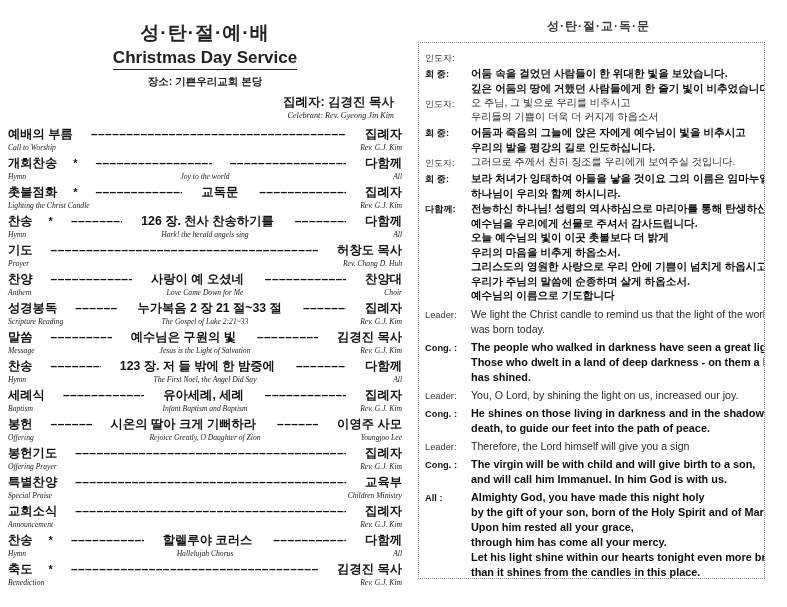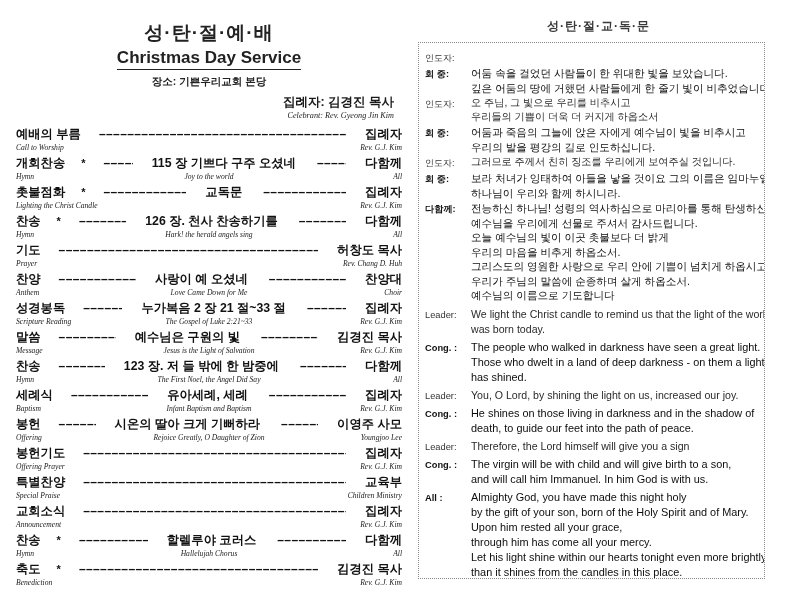--- a/index.html
+++ b/index.html
@@ -19,21 +19,21 @@
   .page {
     position: relative;
     width: 787px;
     height: 607px;
     display: flex;
   }
 
   
   .left-col {
     width: 410px;
-    padding: 16px 8px 0 16px;
+    padding: 16px 8px 0 8px;
     box-sizing: border-box;
   }
 
   .bulletin-header {
     text-align: center;
   }
   .title-ko {
     font-size: 19px;
     font-weight: bold;
     letter-spacing: 1px;
@@ -167,21 +167,21 @@
     font-size: 9.2px;
     color: #111;
   }
   .resp-lines {
     flex: 1 1 auto;
     font-size: 10.2px;
     line-height: 14px;
     color: #2a2a2a;
   }
   .resp-lines.strong {
-    font-weight: normal;
+    font-weight: bold;
     font-size: 10.6px;
     color: #0d0d0d;
     line-height: 14.5px;
   }
   .resp-lines .ln { display: block; white-space: nowrap; }
 
   .resp-row.en .resp-label { font-size: 9.3px; }
   .resp-row.en .resp-lines { font-size: 10.6px; line-height: 15px; }
   .resp-row.en .resp-lines.strong { font-size: 10.9px; line-height: 15px; }
   .resp-row.en { margin-bottom: 3px; }
@@ -217,21 +217,20 @@
             <span class="s-name">Call to Worship</span>
             <span class="s-mid"></span>
             <span class="s-who">Rev. G.J. Kim</span>
           </div>
         </div>
         <div class="order-item">
           <div class="order-main">
             <span class="o-name">개회찬송</span>
             <span class="o-star">*</span>
             <span class="o-dash">––––––––––––––––––––––––––––––––––––––––––––––––––––––––––––</span>
-            <span class="o-mid">115 장 기쁘다 구주 오셨네</span>
             <span class="o-dash">––––––––––––––––––––––––––––––––––––––––––––––––––––––––––––</span>
             <span class="o-who">다함께</span>
           </div>
           <div class="order-sub">
             <span class="s-name">Hymn</span>
             <span class="s-mid">Joy to the world</span>
             <span class="s-who">All</span>
           </div>
         </div>
         <div class="order-item">

